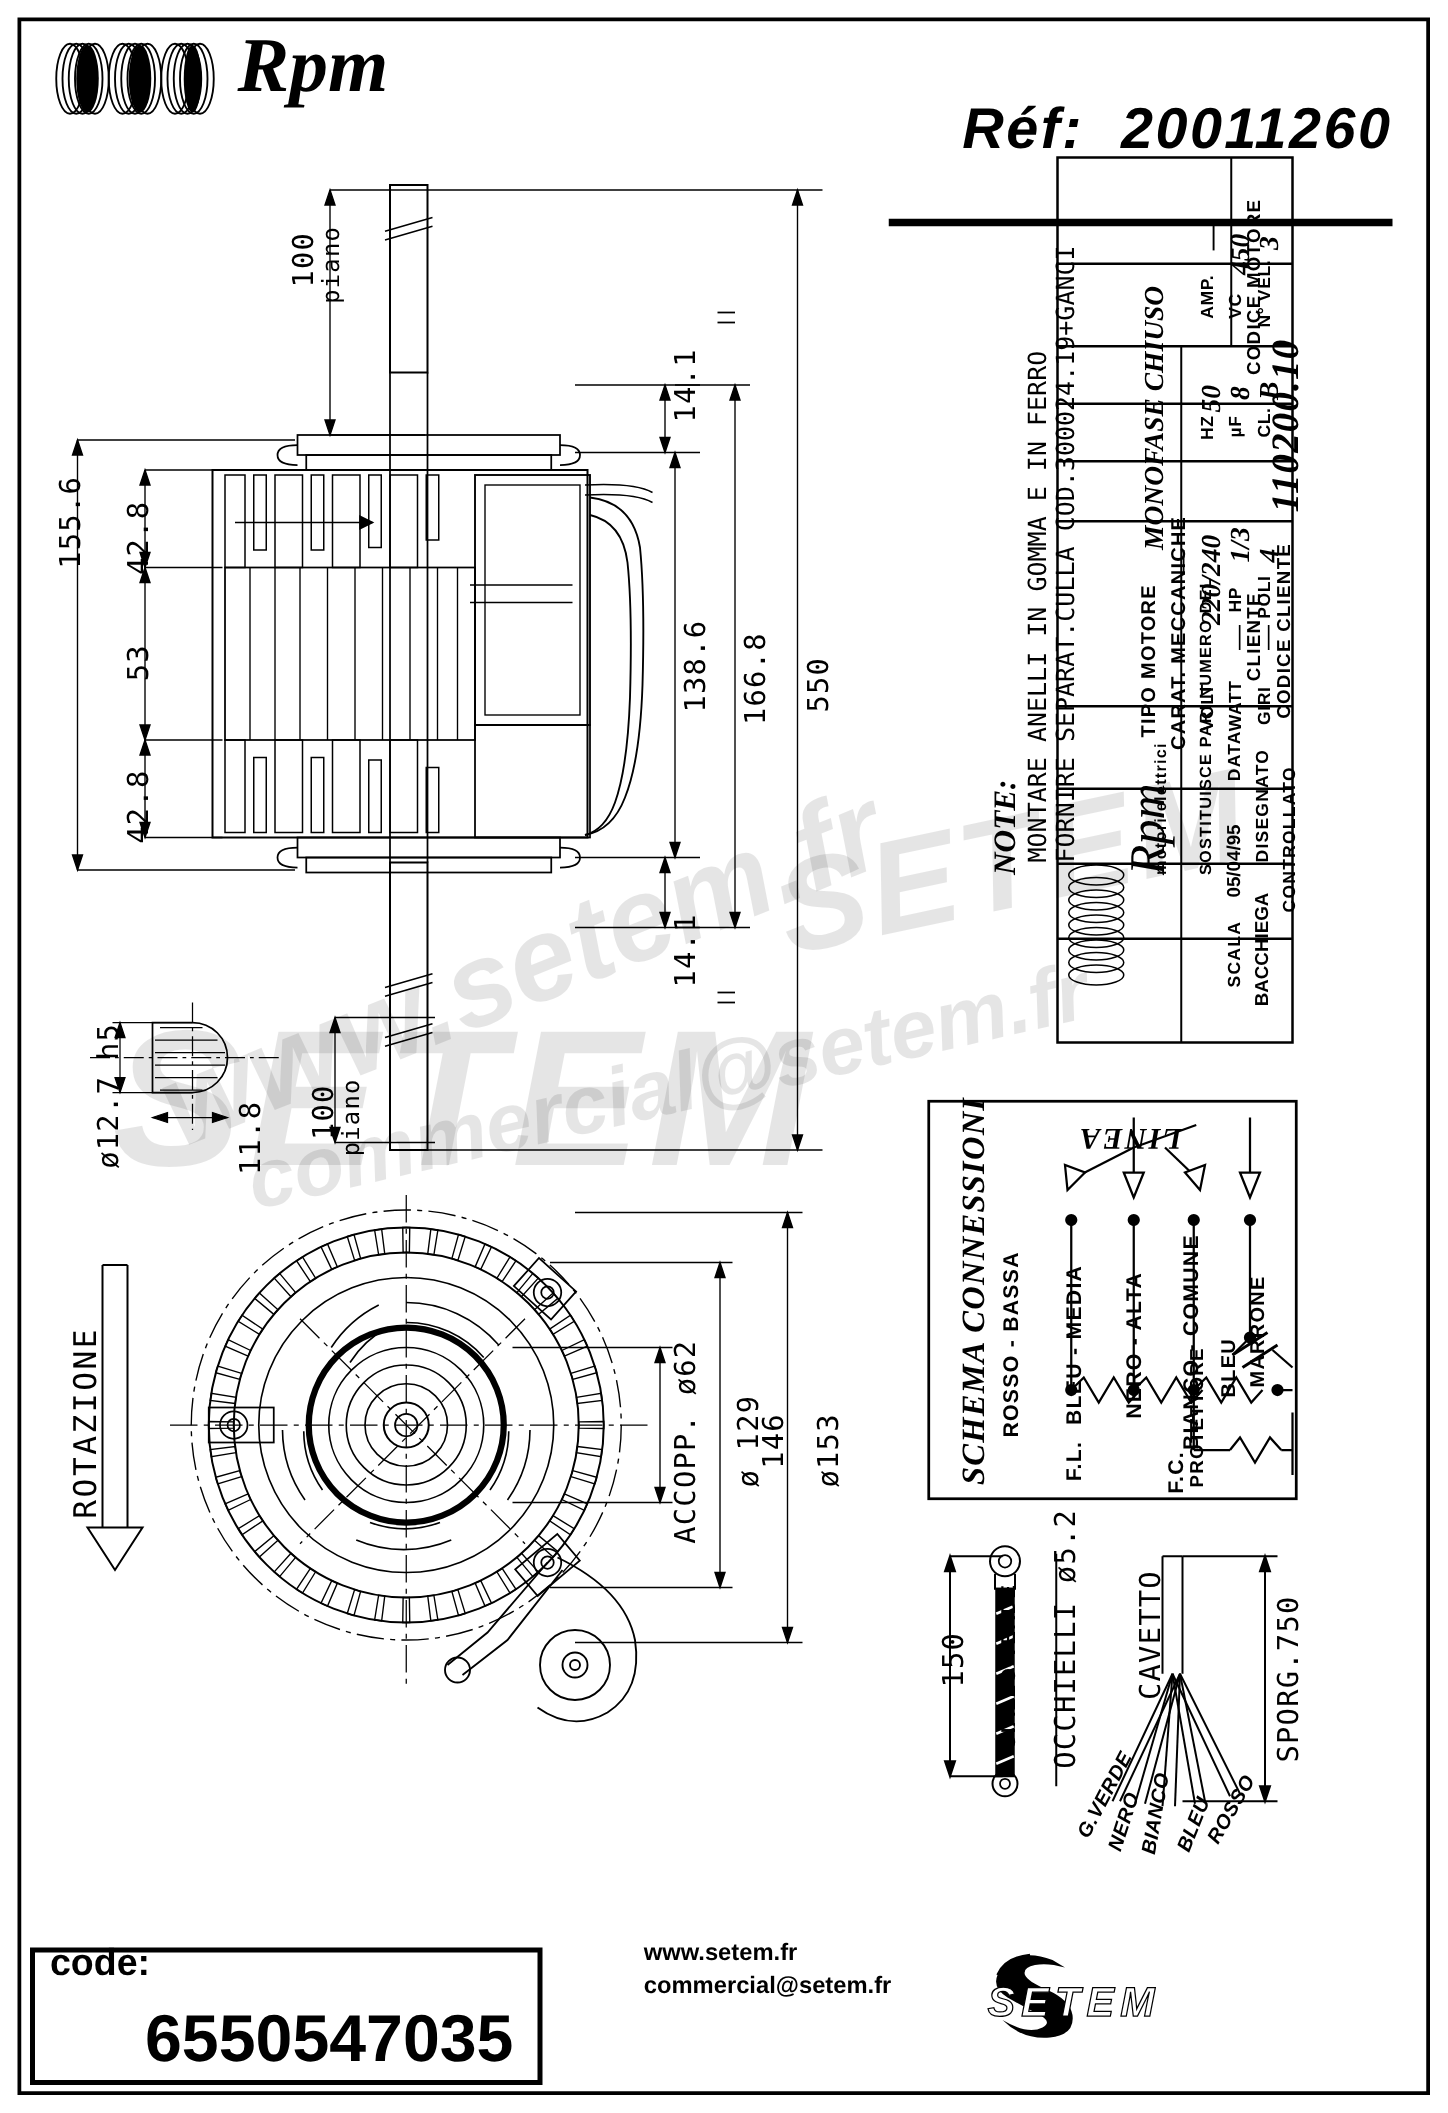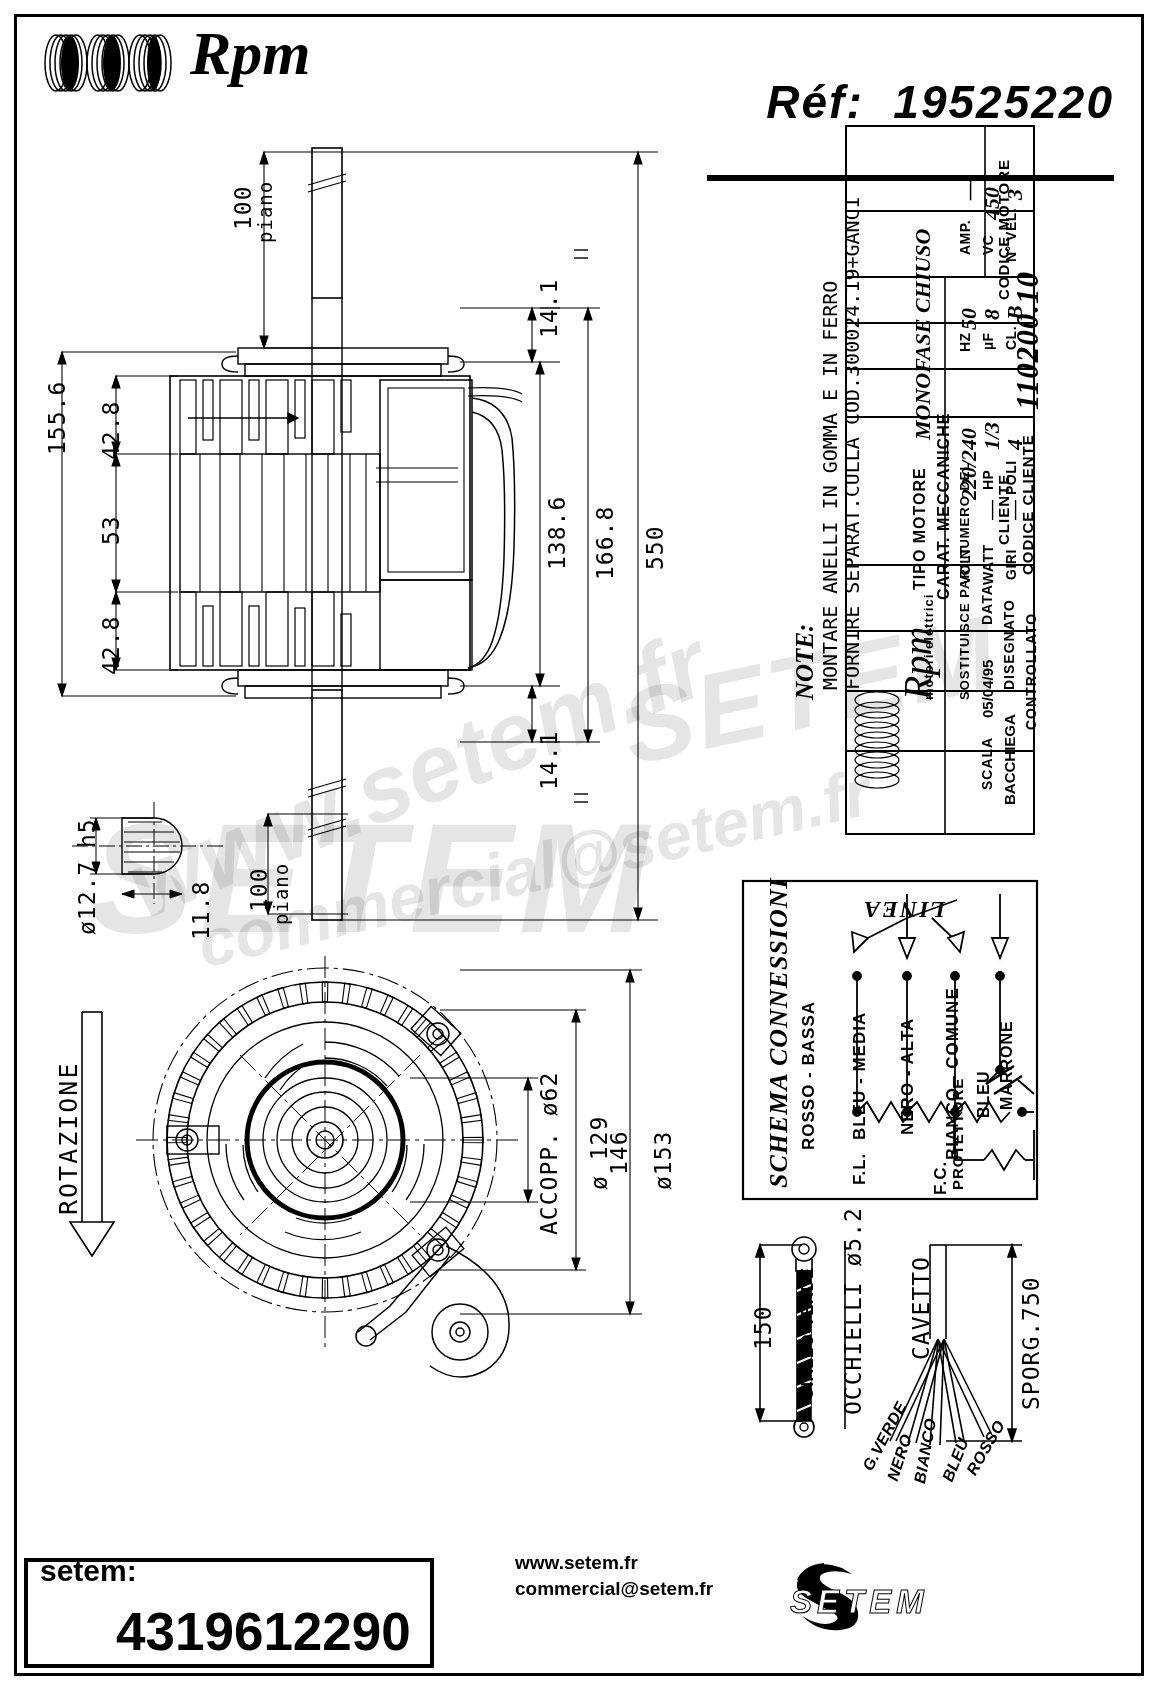--- a/index.html
+++ b/index.html
@@ -79,21 +79,21 @@
       <g fill="#000">
         <ellipse cx="30" cy="31" rx="9" ry="27"></ellipse>
         <ellipse cx="72" cy="31" rx="9" ry="27"></ellipse>
         <ellipse cx="114" cy="31" rx="7" ry="27"></ellipse>
       </g>
     </svg>
   </div>
   <div class="t abs" id="logo-rpm" style="left:190px;top:22px;">Rpm</div>
 
   <div class="t abs" id="hdr-ref">
-    <span>Réf:</span>&nbsp;&nbsp;<span>19525220</span>
+    <span>Réf:</span>&nbsp;&nbsp;<span>20011260</span>
   </div>
 
   <div class="abs" style="left:40px;top:130px;">
     <svg width="680" height="800" viewBox="0 0 680 800">
       <g stroke="#000" fill="none" stroke-width="1.4">
 
         <rect x="272" y="18" width="30" height="150" stroke-width="1.6"></rect>
         <line x1="272" y1="168" x2="272" y2="560"></line>
         <line x1="302" y1="168" x2="302" y2="560"></line>
         <rect x="272" y="560" width="30" height="230" stroke-width="1.6"></rect>
@@ -685,22 +685,22 @@
   <div class="t dim rot90" style="left:910px;top:1360px;">CAVETTO</div>
   <div class="t dim rot90" style="left:1020px;top:1410px;">SPORG.750</div>
 
   <div class="t lblS" style="left:860px;top:1466px;transform-origin:0 0;transform:rotate(-62deg);font-style:italic;font-size:16px;">G.VERDE</div>
   <div class="t lblS" style="left:885px;top:1478px;transform-origin:0 0;transform:rotate(-72deg);font-style:italic;font-size:16px;">NERO</div>
   <div class="t lblS" style="left:912px;top:1482px;transform-origin:0 0;transform:rotate(-80deg);font-style:italic;font-size:16px;">BIANCO</div>
   <div class="t lblS" style="left:940px;top:1478px;transform-origin:0 0;transform:rotate(-68deg);font-style:italic;font-size:16px;">BLEU</div>
   <div class="t lblS" style="left:964px;top:1470px;transform-origin:0 0;transform:rotate(-60deg);font-style:italic;font-size:16px;">ROSSO</div>
 
   <div class="abs" id="code-box"></div>
-  <div class="t abs" id="code-lbl">setem:</div>
-  <div class="t abs" id="code-val">4319612290</div>
+  <div class="t abs" id="code-lbl">code:</div>
+  <div class="t abs" id="code-val">6550547035</div>
 
   <div class="t abs" id="f-web">www.setem.fr</div>
   <div class="t abs" id="f-mail">commercial@setem.fr</div>
 
   <div class="abs" style="left:788px;bottom:68px;">
     <svg width="72" height="62" viewBox="0 0 72 62">
       <path d="M54 8 q-26 -10 -40 6 q-12 14 4 24 q14 8 26 14 q10 6 2 10 q-12 6 -32 -6 q16 16 38 14 q20 -2 18 -18 q-2 -12 -20 -20 q-16 -7 -18 -12 q-2 -6 8 -8 q10 -2 24 2 z" fill="#000"></path>
       <path d="M10 20 q6 -14 26 -16" fill="none" stroke="#000" stroke-width="2"></path>
     </svg>
   </div>

